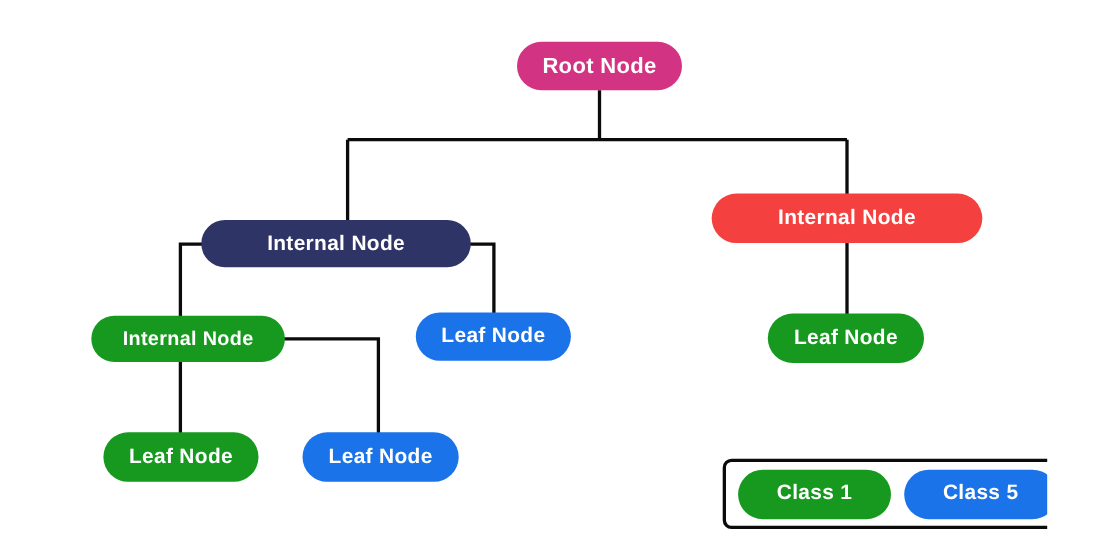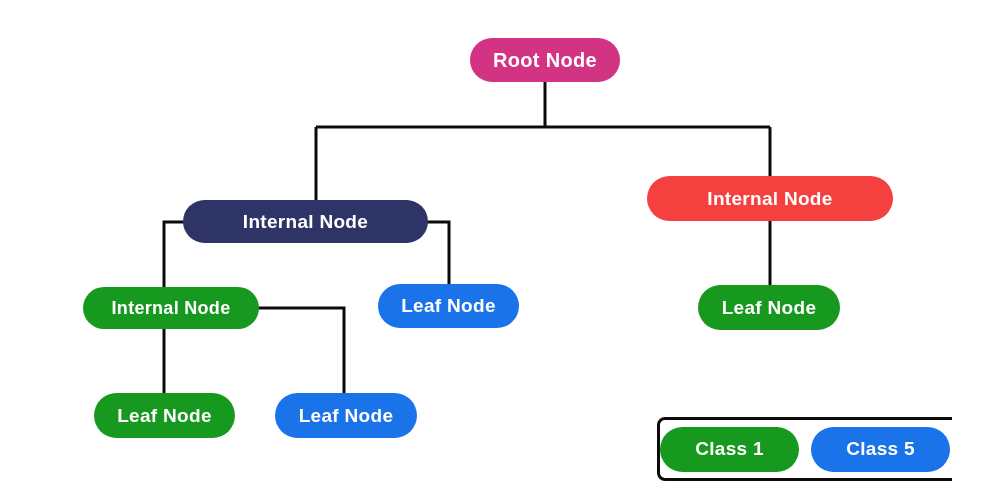--- a/index.html
+++ b/index.html
@@ -50,21 +50,21 @@
     position: absolute;
     left: 657px;
     top: 417px;
     width: 318px;
     height: 64px;
     box-sizing: border-box;
     border: 3px solid #0b0b0b;
     border-radius: 8px;
     display: flex;
     align-items: center;
-    justify-content: flex-start;
+    justify-content: center;
     gap: 12px;
     background: #ffffff;
     z-index: 2;
   }
   .legend .pill-legend {
     display: flex;
     align-items: center;
     justify-content: center;
     width: 139px;
     height: 45px;

